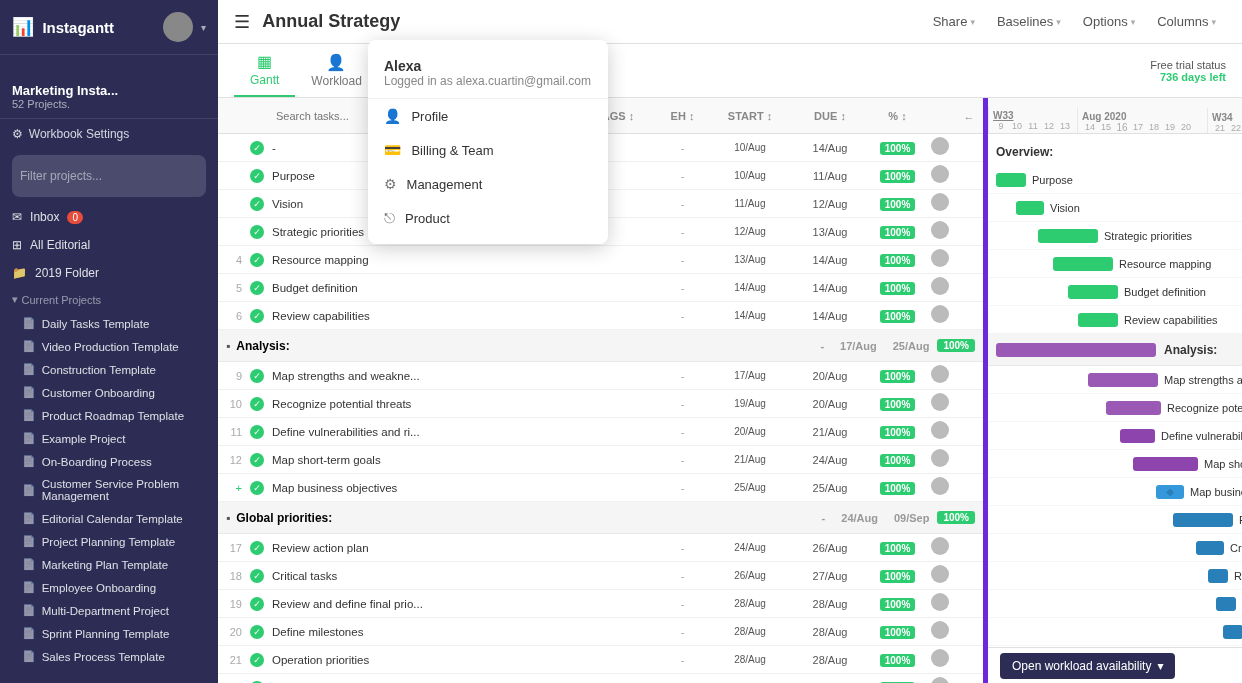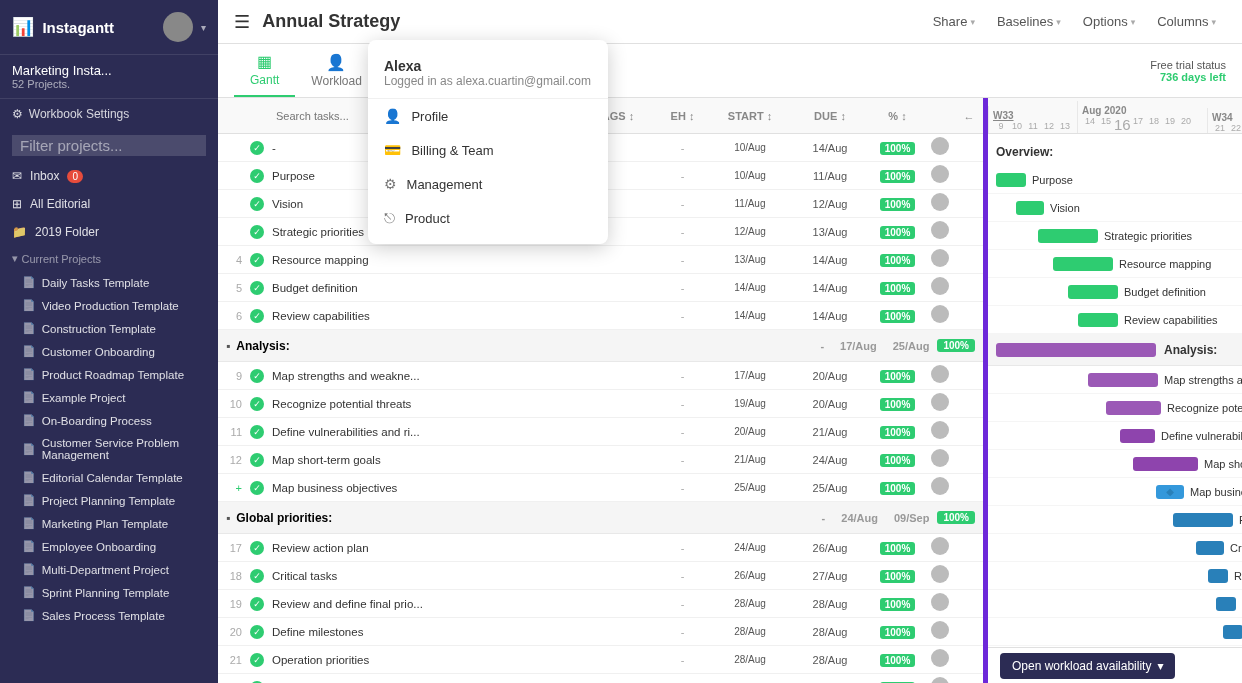--- a/index.html
+++ b/index.html
@@ -6,25 +6,25 @@
     body { font-family: -apple-system, BlinkMacSystemFont, 'Segoe UI', sans-serif; font-size: 12px; background: #fff; overflow: hidden; }
     
     .app-container { display: flex; height: 683px; width: 1242px; overflow: hidden; }
     
     
     .sidebar { width: 218px; background: #2c2c54; color: #fff; display: flex; flex-direction: column; flex-shrink: 0; overflow-y: auto; }
     .sidebar-header { padding: 12px; display: flex; align-items: center; gap: 8px; border-bottom: 1px solid rgba(255,255,255,0.1); }
     .sidebar-logo { color: #fff; font-weight: bold; font-size: 15px; }
     .sidebar-avatar { width: 30px; height: 30px; border-radius: 50%; background: #888; margin-left: auto; }
     .sidebar-workspace { padding: 8px 12px; border-bottom: 1px solid rgba(255,255,255,0.1); }
-    .sidebar-workspace .ws-name { font-size: 13px; font-weight: 400; }
+    .sidebar-workspace .ws-name { font-size: 13px; font-weight: 700; margin-top: 20px; }
     .sidebar-workspace .ws-sub { font-size: 11px; color: rgba(255,255,255,0.6); }
     .sidebar-settings { padding: 8px 12px; display: flex; align-items: center; gap: 6px; font-size: 12px; color: rgba(255,255,255,0.8); cursor: pointer; }
     .sidebar-filter { padding: 6px 12px; }
-    .sidebar-filter input { width: 100%; background: rgba(255,255,255,0.15); border: none; border-radius: 0; padding: 2px 8px; color: #fff; font-size: 15px; outline: none; }
+    .sidebar-filter input { width: 100%; background: rgba(255,255,255,0.15); border: none; border-radius: 8px; padding: 14px 8px; color: #fff; font-size: 12px; outline: none; }
     .sidebar-filter input::placeholder { color: rgba(255,255,255,0.5); }
     .sidebar-nav { flex: 1; }
     .sidebar-nav-item { padding: 7px 12px; display: flex; align-items: center; gap: 8px; cursor: pointer; font-size: 12px; color: rgba(255,255,255,0.85); }
     .sidebar-nav-item .badge { background: #e74c3c; color: #fff; border-radius: 10px; padding: 1px 5px; font-size: 10px; }
     .sidebar-section { padding: 6px 12px; font-size: 11px; color: rgba(255,255,255,0.5); display: flex; align-items: center; gap: 4px; }
     .sidebar-project { padding: 5px 12px 5px 22px; display: flex; align-items: center; gap: 6px; cursor: pointer; font-size: 11.5px; color: rgba(255,255,255,0.85); }
     
     
     .main { flex: 1; display: flex; flex-direction: column; overflow: hidden; }
     
@@ -588,21 +588,21 @@
                 <span style="width:16px; text-align:center; font-size:9px; color:#aaa; padding-bottom:2px;">11</span>
                 <span style="width:16px; text-align:center; font-size:9px; color:#aaa; padding-bottom:2px;">12</span>
                 <span style="width:16px; text-align:center; font-size:9px; color:#aaa; padding-bottom:2px;">13</span>
               </div>
             </div>
             <div style="border-left:1px solid #e8e8e8; padding:0 4px; min-width:130px;">
               <div style="font-weight:600; padding-top:4px;">Aug 2020</div>
               <div style="display:flex;">
                 <span style="width:16px; text-align:center; font-size:9px; color:#aaa;">14</span>
                 <span style="width:16px; text-align:center; font-size:9px; color:#aaa;">15</span>
-                <span style="width:16px; text-align:center; font-size:15px; color:#aaa;">16</span>
+                <span style="width:16px; text-align:center; font-size:10px; color:#aaa;">16</span>
                 <span style="width:16px; text-align:center; font-size:9px; color:#aaa;">17</span>
                 <span style="width:16px; text-align:center; font-size:9px; color:#aaa;">18</span>
                 <span style="width:16px; text-align:center; font-size:9px; color:#aaa;">19</span>
                 <span style="width:16px; text-align:center; font-size:9px; color:#aaa;">20</span>
               </div>
             </div>
             <div style="border-left:1px solid #e8e8e8; padding:0 4px; min-width:80px;">
               <div style="font-weight:600; padding-top:4px;">W34</div>
               <div style="display:flex;">
                 <span style="width:16px; text-align:center; font-size:9px; color:#aaa;">21</span>

